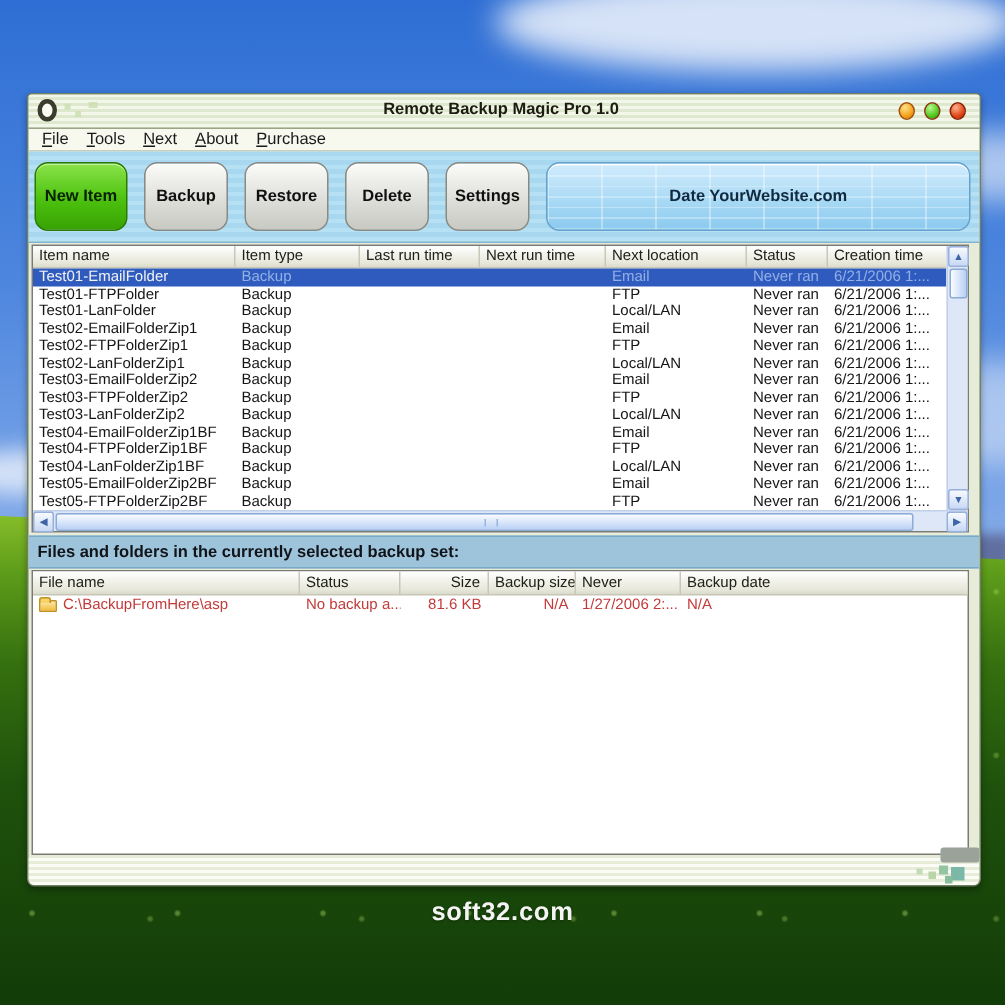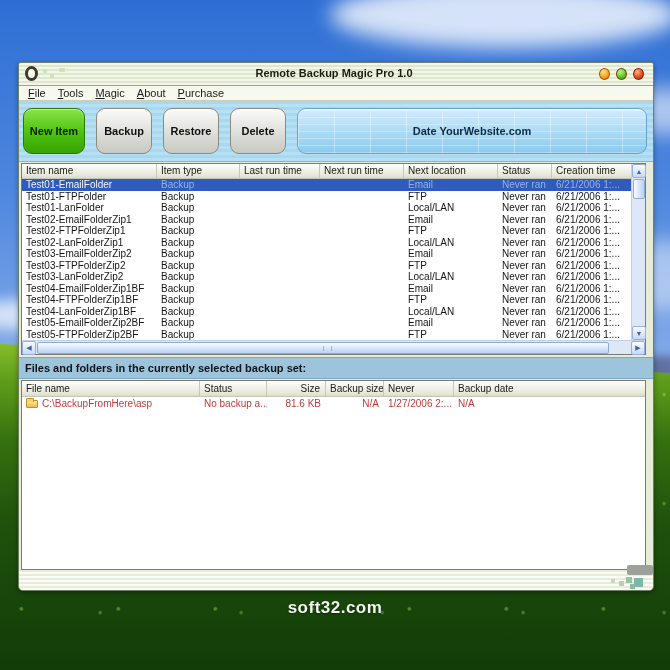--- a/index.html
+++ b/index.html
@@ -153,30 +153,31 @@
       <div class="orbs">
         <div class="orb orb-min"></div>
         <div class="orb orb-max"></div>
         <div class="orb orb-close"></div>
       </div>
     </div>
 
     <div class="menubar">
         <div class="menu-item">File</div>
         <div class="menu-item">Tools</div>
-        <div class="menu-item">Magic</div>
+        <div class="menu-item">Next</div>
         <div class="menu-item">About</div>
         <div class="menu-item">Purchase</div>
       </div>
 
     <div class="toolbar">
       <button class="tb green">New Item</button>
       <button class="tb">Backup</button>
       <button class="tb">Restore</button>
       <button class="tb">Delete</button>
+      <button class="tb">Settings</button>
       <button class="tb blue">Date YourWebsite.com</button>
     </div>
 
     <div class="listview lv1">
       <div class="lv1-content">
         <div class="thead">
             <div class="hcell c0">Item name</div>
             <div class="hcell c1">Item type</div>
             <div class="hcell c2">Last run time</div>
             <div class="hcell c3">Next run time</div>

